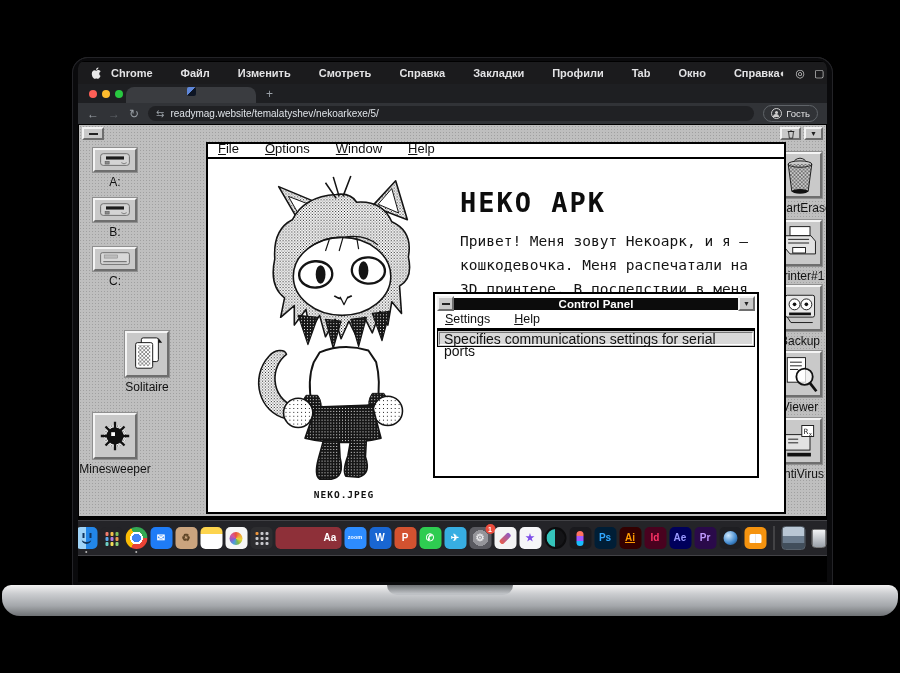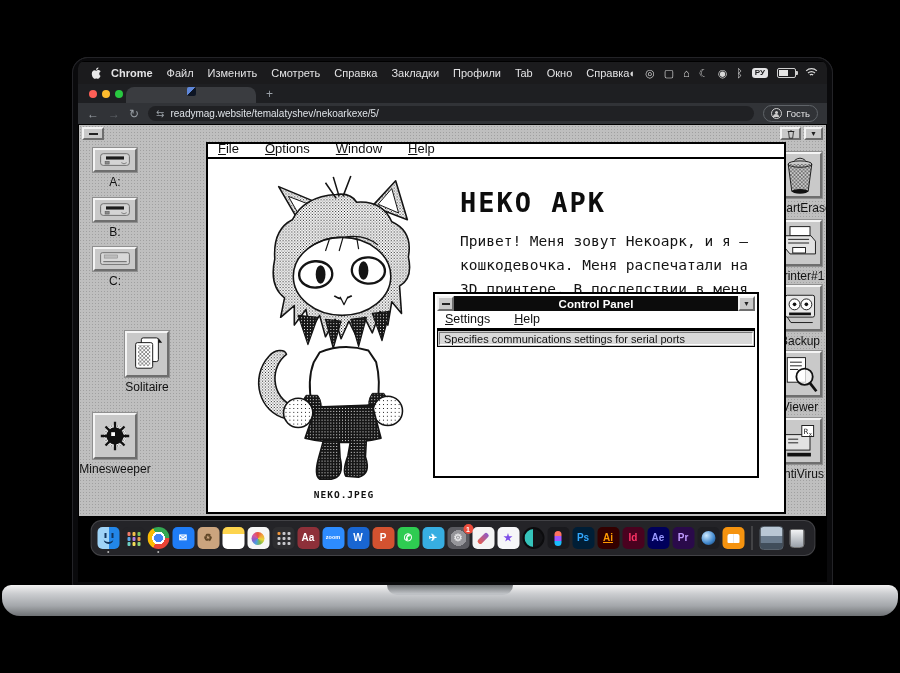--- a/index.html
+++ b/index.html
@@ -9,22 +9,22 @@
   .lid{position:absolute;left:72px;top:57px;width:761px;height:529px;background:#0a0a0c;
        border-radius:16px 16px 2px 2px;box-shadow:inset 0 0 0 1px #232327, inset 0 1px 0 rgba(255,255,255,.10);}
   .screen{position:absolute;left:78px;top:61px;width:749px;height:521px;background:#000;overflow:hidden;border-radius:7px 7px 0 0;}
   .base{position:absolute;left:2px;top:585px;width:896px;height:31px;border-radius:9px 9px 18px 18px;
         background:linear-gradient(180deg,#f2f2f2 0,#cbcdd0 28%,#a3a6aa 68%,#6e7174 100%);}
   .base::before{content:"";position:absolute;left:50%;transform:translateX(-50%);top:0;width:126px;height:10px;
         background:linear-gradient(180deg,#6f7275,#bdc0c4 85%);border-radius:0 0 14px 14px;}
   
   .menubar{position:absolute;left:0;top:1px;width:749px;height:22px;background:#1b1b1d;color:#e3e3e5;
            display:flex;align-items:center;font-size:11px;padding:0 12px;box-sizing:border-box;}
-  #mb-items{display:flex;gap:14px;margin-left:10px;}
-  .mb-item{white-space:nowrap;}
+  #mb-items{display:flex;gap:28px;margin-left:10px;}
+  .mb-item{white-space:nowrap;font-weight:bold;}
   .mb-bold{font-weight:700;}
   #mb-status{margin-left:auto;display:flex;align-items:center;gap:9px;color:#d8d8d8;font-size:11px;}
   .mb-ic{font-size:11px;line-height:1;}
   .mb-lang{background:#e4e4e6;color:#1b1b1d;font-size:8px;font-weight:700;border-radius:3px;padding:1px 3px;line-height:1;}
   .mb-batt{position:relative;width:17px;height:8px;border:1px solid #cfcfcf;border-radius:2px;display:inline-block;}
   .mb-batt i{position:absolute;left:1px;top:1px;bottom:1px;width:9px;background:#e6e6e6;}
   .mb-batt::after{content:"";position:absolute;right:-3px;top:2px;width:2px;height:4px;background:#cfcfcf;border-radius:0 1px 1px 0;}
   
   .tabstrip{position:absolute;left:0;top:23px;width:749px;height:19px;background:#1e1f22;display:flex;align-items:flex-end;}
   .dots{position:absolute;left:11px;top:6px;display:flex;gap:5px;}
@@ -79,33 +79,33 @@
   .neko{position:absolute;left:30px;top:14px;width:212px;height:312px;}
   .neko-caption{position:absolute;left:30px;top:330px;width:212px;text-align:center;
         font-family:"DejaVu Sans Mono",monospace;font-weight:700;font-size:9.5px;letter-spacing:1px;color:#111;}
   .mw-heading{position:absolute;left:252px;top:28px;font-family:"DejaVu Sans Mono",monospace;
         font-weight:700;font-size:27px;letter-spacing:2px;color:#0d0d0d;}
   .mw-para{position:absolute;left:252px;top:70px;width:320px;font-family:"DejaVu Sans Mono",monospace;
         font-size:14.5px;line-height:24px;color:#141414;white-space:pre-line;}
   
   .cp{position:absolute;left:354px;top:167px;width:326px;height:186px;background:#fff;border:2px solid #000;
       box-sizing:border-box;z-index:3;display:flex;flex-direction:column;padding:2px;}
-  .cp-tbar{display:flex;height:15px;flex:none;}
+  .cp-tbar{display:flex;height:15px;flex:none;align-items:center;}
   .cp-btn{width:17px;height:15px;flex:none;}
   .cp-btn i{width:8px;height:2px;background:#222;}
   .cp-btn.drop{font-size:7px;color:#222;}
   .cp-name{flex:1;background:#0c0c0c;color:#fff;font-weight:700;font-size:11.5px;
            display:flex;align-items:center;justify-content:center;}
   .cp-menu{height:17px;flex:none;display:flex;gap:24px;padding-left:8px;align-items:center;border-bottom:2px solid #000;}
   .cp-menu .wm-item{margin-top:0;font-size:12.5px;line-height:15px;}
   .cp-body{flex:1;padding:8px 6px 0 26px;font-family:"DejaVu Sans Mono",monospace;font-size:14.5px;
            line-height:24px;color:#141414;white-space:pre-line;overflow:hidden;}
   .cp-status-wrap{flex:none;height:17px;background:#c9c9c9;border:1px solid #000;padding:1px;box-sizing:border-box;}
   .cp-status{height:100%;border:1px solid;border-color:#777 #fff #fff #777;background:#d9d9d9;
-             font-size:11px;color:#111;padding:0 4px;line-height:12px;box-sizing:border-box;}
+             font-size:14px;color:#111;padding:0 4px;line-height:12px;box-sizing:border-box;}
   
   .dock{position:absolute;left:50%;transform:translateX(-50%);top:459px;height:34px;display:flex;align-items:center;
         gap:3px;padding:0 6px;background:rgba(58,58,64,.62);border:1px solid rgba(255,255,255,.14);border-radius:11px;}
   .dk{width:22px;height:22px;border-radius:5px;display:flex;align-items:center;justify-content:center;
       position:relative;font-weight:700;flex:none;}
   .dk-g{font-size:10px;line-height:1;}
   .dk-sep{width:1px;height:24px;background:rgba(255,255,255,.28);margin:0 4px;flex:none;}
   .dk-badge{position:absolute;top:-3px;right:-4px;min-width:10px;height:10px;border-radius:5px;background:#ec4d3d;
             color:#fff;font-size:7px;display:flex;align-items:center;justify-content:center;font-weight:700;}
   .dk-dot{position:absolute;bottom:-4px;left:50%;transform:translateX(-50%);width:2.5px;height:2.5px;border-radius:50%;background:#b8b8b8;}
@@ -448,21 +448,21 @@
         </div>
         <div class="dk dk-mail" style="background: rgb(31, 124, 246); color: rgb(255, 255, 255);">
           <span class="dk-g">✉</span>
         </div>
         <div class="dk dk-recycle" style="background: rgb(203, 164, 126); color: rgb(95, 69, 38);">
           <span class="dk-g">♻</span>
         </div>
         <div class="dk dk-notes"></div>
         <div class="dk dk-photos"></div>
         <div class="dk dk-calculator" style="background: rgb(45, 45, 48);"></div>
-        <div class="dk dk-fonts" style="background: rgb(142, 48, 57); color: rgb(255, 255, 255);">
+        <div class="dk dk-fonts" style="background: rgb(142, 48, 57); color: rgb(255, 255, 255); padding-left: 44px;">
           <span class="dk-g">Aa</span>
         </div>
         <div class="dk dk-zoom" style="background: rgb(45, 140, 255); color: rgb(255, 255, 255);">
           <span class="dk-g" style="font-size: 5.5px;">zoom</span>
         </div>
         <div class="dk dk-word" style="background: rgb(25, 102, 210); color: rgb(255, 255, 255);">
           <span class="dk-g">W</span>
         </div>
         <div class="dk dk-powerpoint" style="background: rgb(211, 82, 48); color: rgb(255, 255, 255);">
           <span class="dk-g">P</span>

